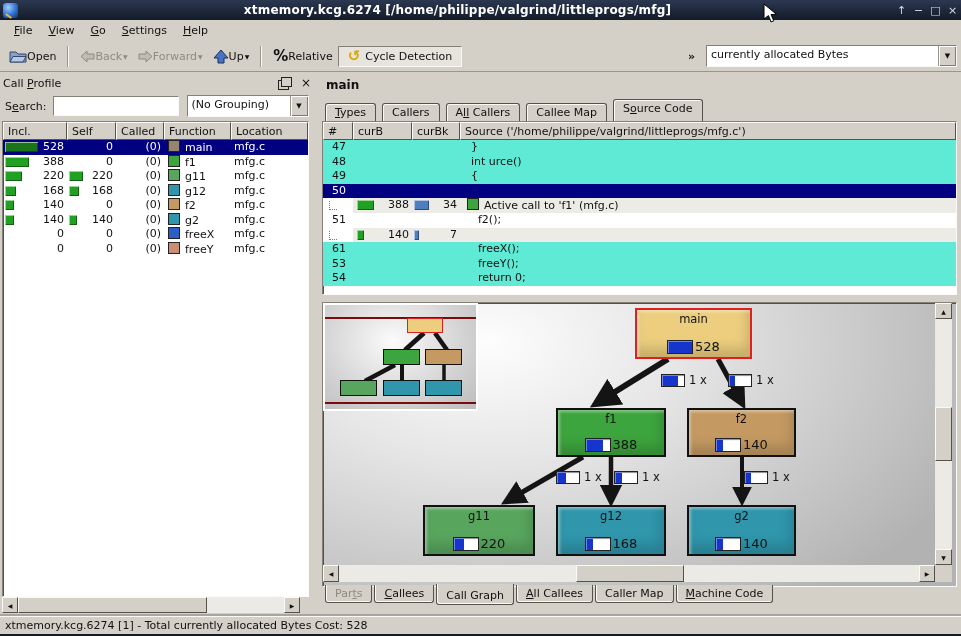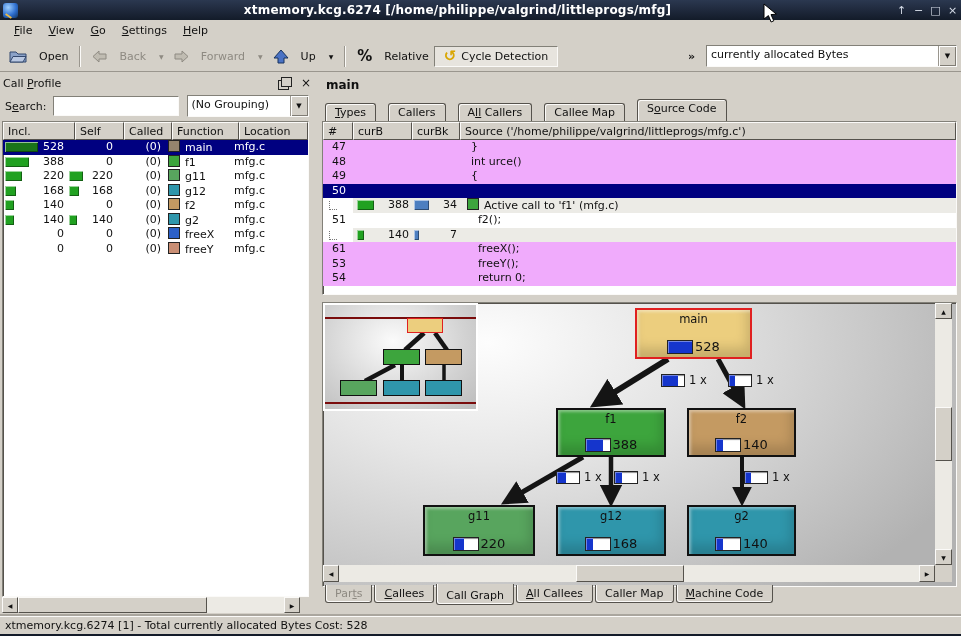--- a/index.html
+++ b/index.html
@@ -10,21 +10,21 @@
   .titlebar{left:0;top:0;width:961px;height:20px;background:linear-gradient(#2b3850,#131b29);display:flex;align-items:center;color:#fff;}
   .app-icon{width:15px;height:15px;margin:0 4px 0 3px;border-radius:3px;background:radial-gradient(circle at 35% 30%,#9fd0ff,#2e6fd0 55%,#12345e);position:relative;}
   .app-icon::after{content:"";position:absolute;left:2px;bottom:1px;width:7px;height:2px;background:#e8b94a;transform:rotate(35deg);}
   .title-text{flex:1;text-align:center;font-weight:bold;font-size:12px;letter-spacing:.2px;}
   .win-btn{width:17px;text-align:center;color:#d6dde8;font-size:11px;cursor:default;}
   
   .menubar{left:0;top:20px;width:961px;height:21px;display:flex;align-items:center;padding-left:6px;background:#d4d0c8;border-bottom:1px solid #c0bcb4;}
   .menu-item{padding:2px 8px;}
   
   .toolbar{left:0;top:41px;width:961px;height:31px;display:flex;align-items:center;background:#d4d0c8;border-bottom:1px solid #9a968e;padding-left:4px;box-sizing:border-box;}
-  .tbtn{display:flex;align-items:center;gap:12px;padding:2px 5px;}
+  .tbtn{display:flex;align-items:center;gap:0;padding:2px 5px;}
   .tbtn .lbl{white-space:nowrap;}
   .dis{color:#8e8a82;}
   .tsep{width:0;height:21px;border-left:1px solid #9a968e;border-right:1px solid #fbfaf8;margin:0 6px;}
   .caret{font-size:6px;margin-left:1px;}
   .caret.gray{color:#8e8a82;}
   .pct{font-size:15px;font-weight:bold;}
   .cycle-btn{display:flex;align-items:center;gap:5px;padding:3px 9px;background:#e7e4de;border:1px solid;border-color:#828078 #fbfaf8 #fbfaf8 #828078;}
   .cycle-ico{color:#d9a602;font-size:15px;font-weight:bold;line-height:12px;}
   .overflow{margin-left:auto;font-weight:bold;padding:0 5px;}
   .combo{display:flex;align-items:stretch;height:20px;border:1px solid;border-color:#828078 #fbfaf8 #fbfaf8 #828078;background:#fff;}
@@ -52,29 +52,29 @@
   .bar{position:absolute;left:2px;top:2px;height:10px;background:#21a121;box-shadow:inset 1px 1px 0 rgba(255,255,255,.55),inset -1px -1px 0 rgba(0,0,0,.4);}
   .sq{display:inline-block;width:10px;height:10px;border:1px solid #222;vertical-align:-1px;margin:0 5px 0 4px;}
   .fp-hscroll{left:2px;top:597px;width:298px;height:16px;}
   
   .sb{background:#eceae4;background-image:radial-gradient(#d9d6cf 25%,transparent 25%);background-size:2px 2px;position:absolute;}
   .sb-btn{position:absolute;background:#d4d0c8;border:1px solid;border-color:#fbfaf8 #55524c #55524c #fbfaf8;display:flex;align-items:center;justify-content:center;font-size:6px;box-sizing:border-box;}
   .sb-thumb{position:absolute;background:#d4d0c8;border:1px solid;border-color:#fbfaf8 #55524c #55524c #fbfaf8;box-sizing:border-box;}
   
   .fn-title{left:326px;top:78px;font-weight:bold;font-size:12px;}
   .tabbar-top{left:325px;top:97px;height:24px;display:flex;align-items:flex-end;}
-  .ttab{padding:2px 9px;background:#d4d0c8;border:1px solid #55524c;border-bottom:none;border-radius:3px 3px 0 0;box-shadow:inset 1px 1px 0 #fbfaf8;margin-right:12px;white-space:nowrap;}
+  .ttab{padding:2px 9px;background:#d4d0c8;border:1px solid #55524c;border-bottom:none;border-radius:3px 3px 0 0;box-shadow:inset 1px 1px 0 #fbfaf8;margin-right:6px;white-space:nowrap;}
   .ttab.active{padding-bottom:6px;position:relative;z-index:3;}
   .tabbar-bottom{left:325px;top:585px;display:flex;align-items:flex-start;}
   .btab{padding:2px 9px;background:#d4d0c8;border:1px solid #55524c;border-top:none;border-radius:0 0 3px 3px;box-shadow:inset 1px -1px 0 #fbfaf8;margin-right:2px;white-space:nowrap;}
   .btab.active{padding-top:5px;margin-top:-1px;position:relative;z-index:3;}
   .btab.disabled{color:#8e8a82;}
   
   .src-panel{left:322px;top:121px;width:633px;height:172px;overflow:hidden;}
-  .src-row{display:flex;height:14.6px;line-height:14.6px;background:#f0abfc;position:relative;white-space:nowrap;}
+  .src-row{display:flex;height:14.6px;line-height:14.6px;background:#5eead4;position:relative;white-space:nowrap;}
   .src-row.white{background:#fff;}
   .src-row.sel{background:#000080;color:#fff;}
   .src-row.call{background:#ecebe6;}
   .s-num{width:30px;box-sizing:border-box;padding-left:9px;position:relative;}
   .call .s-num{background:#fff;}
   .s-curb{width:59px;position:relative;}
   .s-curbk{width:48px;position:relative;}
   .s-code{flex:1;padding-left:11px;white-space:pre;}
   .tree-ico{position:absolute;left:6px;top:3px;width:7px;height:8px;border-left:1px dotted #777;border-bottom:1px dotted #777;}
   .src-row .bar{top:2px;}
@@ -179,21 +179,21 @@
     <span><span>S</span><u>e</u><span>arch:</span></span>
     <input class="search-input" value="" style="">
     <span class="combo">
       <span class="val">(No Grouping)</span>
       <span class="btn">▼</span>
     </span>
   </div>
 
   <div class="abs fp-list panel-sunken">
     <div class="hdr-row">
-      <span class="hdr-cell" style="width:72px">Incl.</span>
+      <span class="hdr-cell" style="width:64px">Incl.</span>
       <span class="hdr-cell" style="width:49px">Self</span>
       <span class="hdr-cell" style="width:48px">Called</span>
       <span class="hdr-cell" style="width:67px">Function</span>
       <span class="hdr-cell" style="flex:1">Location</span>
     </div>
     <div class="fp-row sel">
       <span class="c c-incl">
           <i class="bar" style="background: rgb(26, 116, 26); width: 33px;"></i>
           <span class="num">528</span>
         </span>

